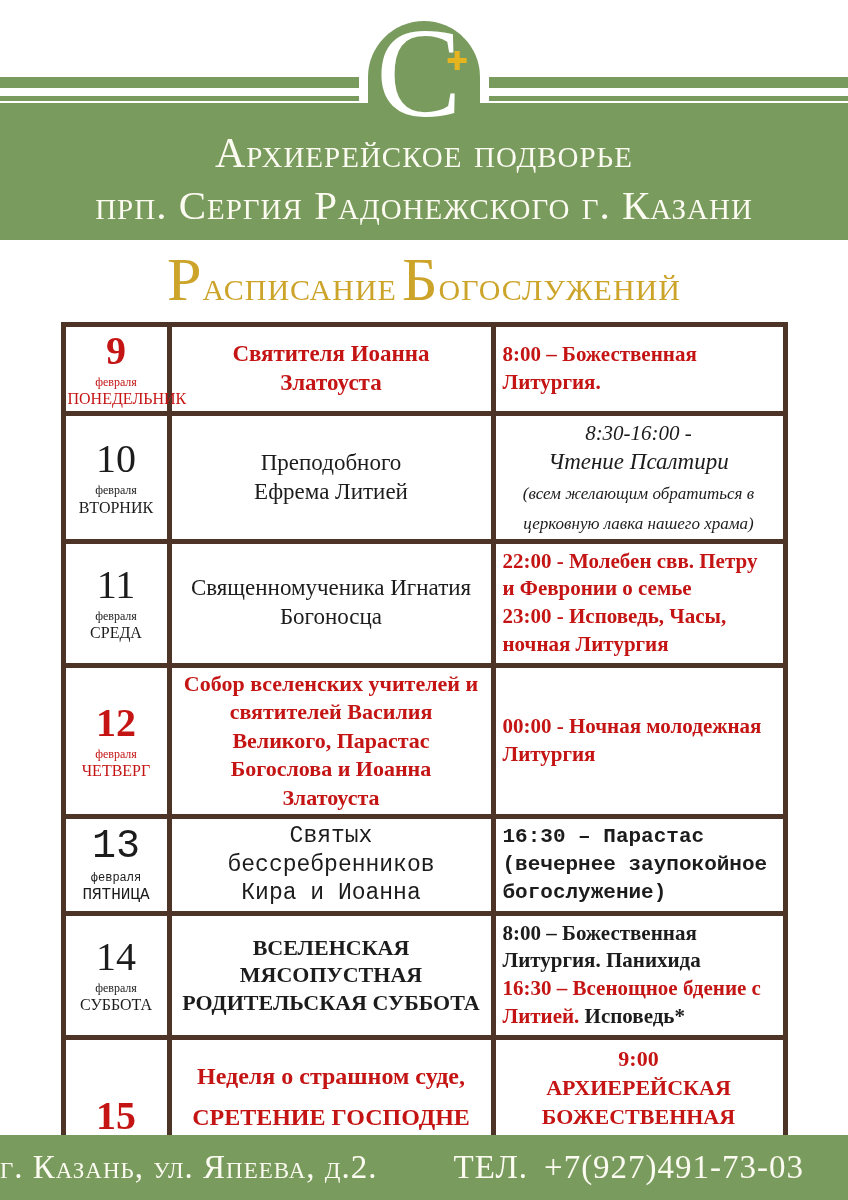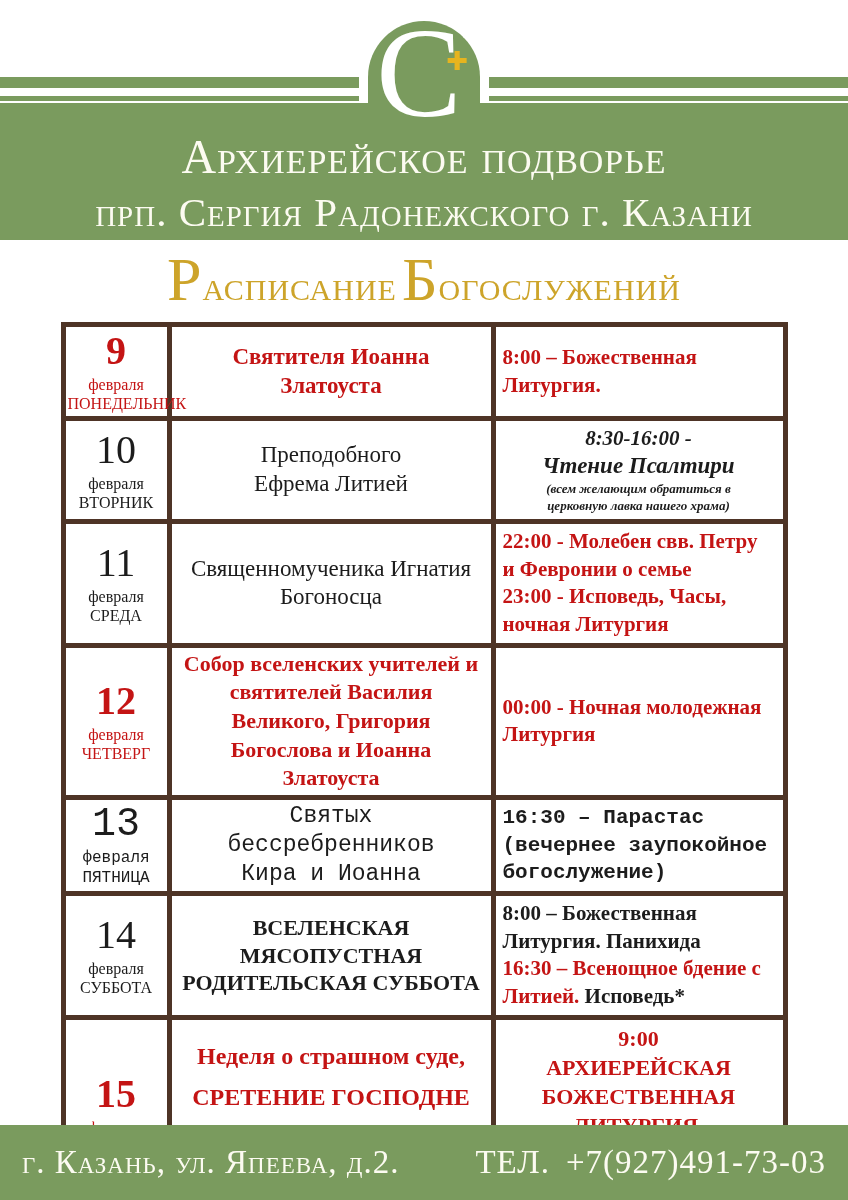--- a/index.html
+++ b/index.html
@@ -36,66 +36,66 @@
   }
   .logo-cross{
     position:absolute;top:28px;right:12px;
     font-size:26px;line-height:1;color:#e6b41f;z-index:4;
   }
   .band{
     position:absolute;top:103px;left:0;width:100%;height:137px;
     background:var(--green);text-align:center;color:var(--cream);
     font-variant:small-caps;letter-spacing:1px;z-index:0;
   }
-  .band .l1{padding-top:24px;font-size:48px;line-height:1.25;}
+  .band .l1{padding-top:24px;font-size:42px;line-height:1.25;}
   .band .l2{font-size:41px;line-height:1.25;text-align:center;}
 
   
   .title{
     margin-top:6px;height:72px;text-align:center;color:var(--gold);
     font-variant:small-caps;letter-spacing:1px;line-height:66px;white-space:nowrap;
   }
   .title .init{font-size:62px;}
   .title .rest{font-size:43px;}
 
   
   table.sched{border-collapse:collapse;table-layout:fixed;margin:4px auto 0;width:722px;}
   table.sched td{border:5px solid var(--brown);vertical-align:middle;background:#fff;}
   tr.r1{height:85px;} tr.r2{height:93px;} tr.r3{height:100px;margin-top:36px;} tr.r4{height:107px;}
   tr.r5{height:88px;font-family:Liberation Mono, monospace;} tr.r6{height:108px;} tr.r7{height:127px;}
 
   .c-date{text-align:center;padding:2px;}
   .d-num{display:block;font-size:40px;line-height:1.1;}
-  .d-month{display:block;font-size:16px;line-height:1.2;margin-top:2px;}
+  .d-month{display:block;font-size:12px;line-height:1.2;margin-top:2px;}
   .d-week{display:block;font-size:16px;line-height:1.25;}
   tr.red-day .c-date{color:var(--red);}
   tr.red-day .d-num{font-weight:700;}
 
   .c-feast{text-align:center;font-size:23px;line-height:1.25;padding:2px 10px;}
   .feast-bold{font-weight:700;}
   .feast-red{color:var(--red);}
   .c-feast .gap-top{margin-top:11px;}
   .c-feast .day-italic{font-style:italic;font-size:26px;}
 
   .c-serv{font-weight:700;font-size:21px;line-height:1.32;padding:4px 8px 4px 7px;text-align:left;}
   .serv-red{color:var(--red);}
   .serv-center{text-align:center;}
   .c-serv .mt{margin-top:2px;}
-  .s-ital{font-weight:700;font-style:italic;text-align:center;}
+  .s-ital{font-weight:400;font-style:italic;text-align:center;}
   .s-t1{font-size:21px;line-height:1.3;}
   .s-t2{font-size:23px;line-height:1.25;}
-  .s-note{font-size:13px;line-height:1.3;}
+  .s-note{font-size:17px;line-height:1.3;margin-top:7px;}
   .blk{color:var(--ink);}
   .rd{color:var(--red);}
 
   
   .footer{
-    position:absolute;left:0;bottom:0;width:100%;height:75px;
+    position:absolute;left:0;bottom:0;width:100%;height:65px;
     background:var(--green);color:var(--cream);
-    display:flex;align-items:center;justify-content:center;gap:76px;
+    display:flex;align-items:center;gap:76px;
     font-variant:small-caps;font-size:33px;letter-spacing:1px;
   }
   .footer .tel{display:flex;gap:16px;}
 </style>
 </head>
 <body>
 
 <div class="page">
 
   <div class="top">
@@ -169,21 +169,21 @@
       </td>
     </tr>
 
     <tr class="r4 red-day">
       <td class="c-date">
         <span class="d-num">12</span>
         <span class="d-month">февраля</span>
         <span class="d-week">ЧЕТВЕРГ</span>
       </td>
       <td class="c-feast feast-bold feast-red" style="font-size:22px;line-height:1.3;">
-        <div>Собор вселенских учителей и святителей Василия Великого, Григория Богослова и Иоанна Златоуста</div>
+        <div>Собор вселенских учителей и святителей Василия Великого, Парастас Богослова и Иоанна Златоуста</div>
       </td>
       <td class="c-serv serv-red">
         <p>00:00 - Ночная молодежная Литургия</p>
       </td>
     </tr>
 
     <tr class="r5">
       <td class="c-date">
         <span class="d-num">13</span>
         <span class="d-month">февраля</span>

